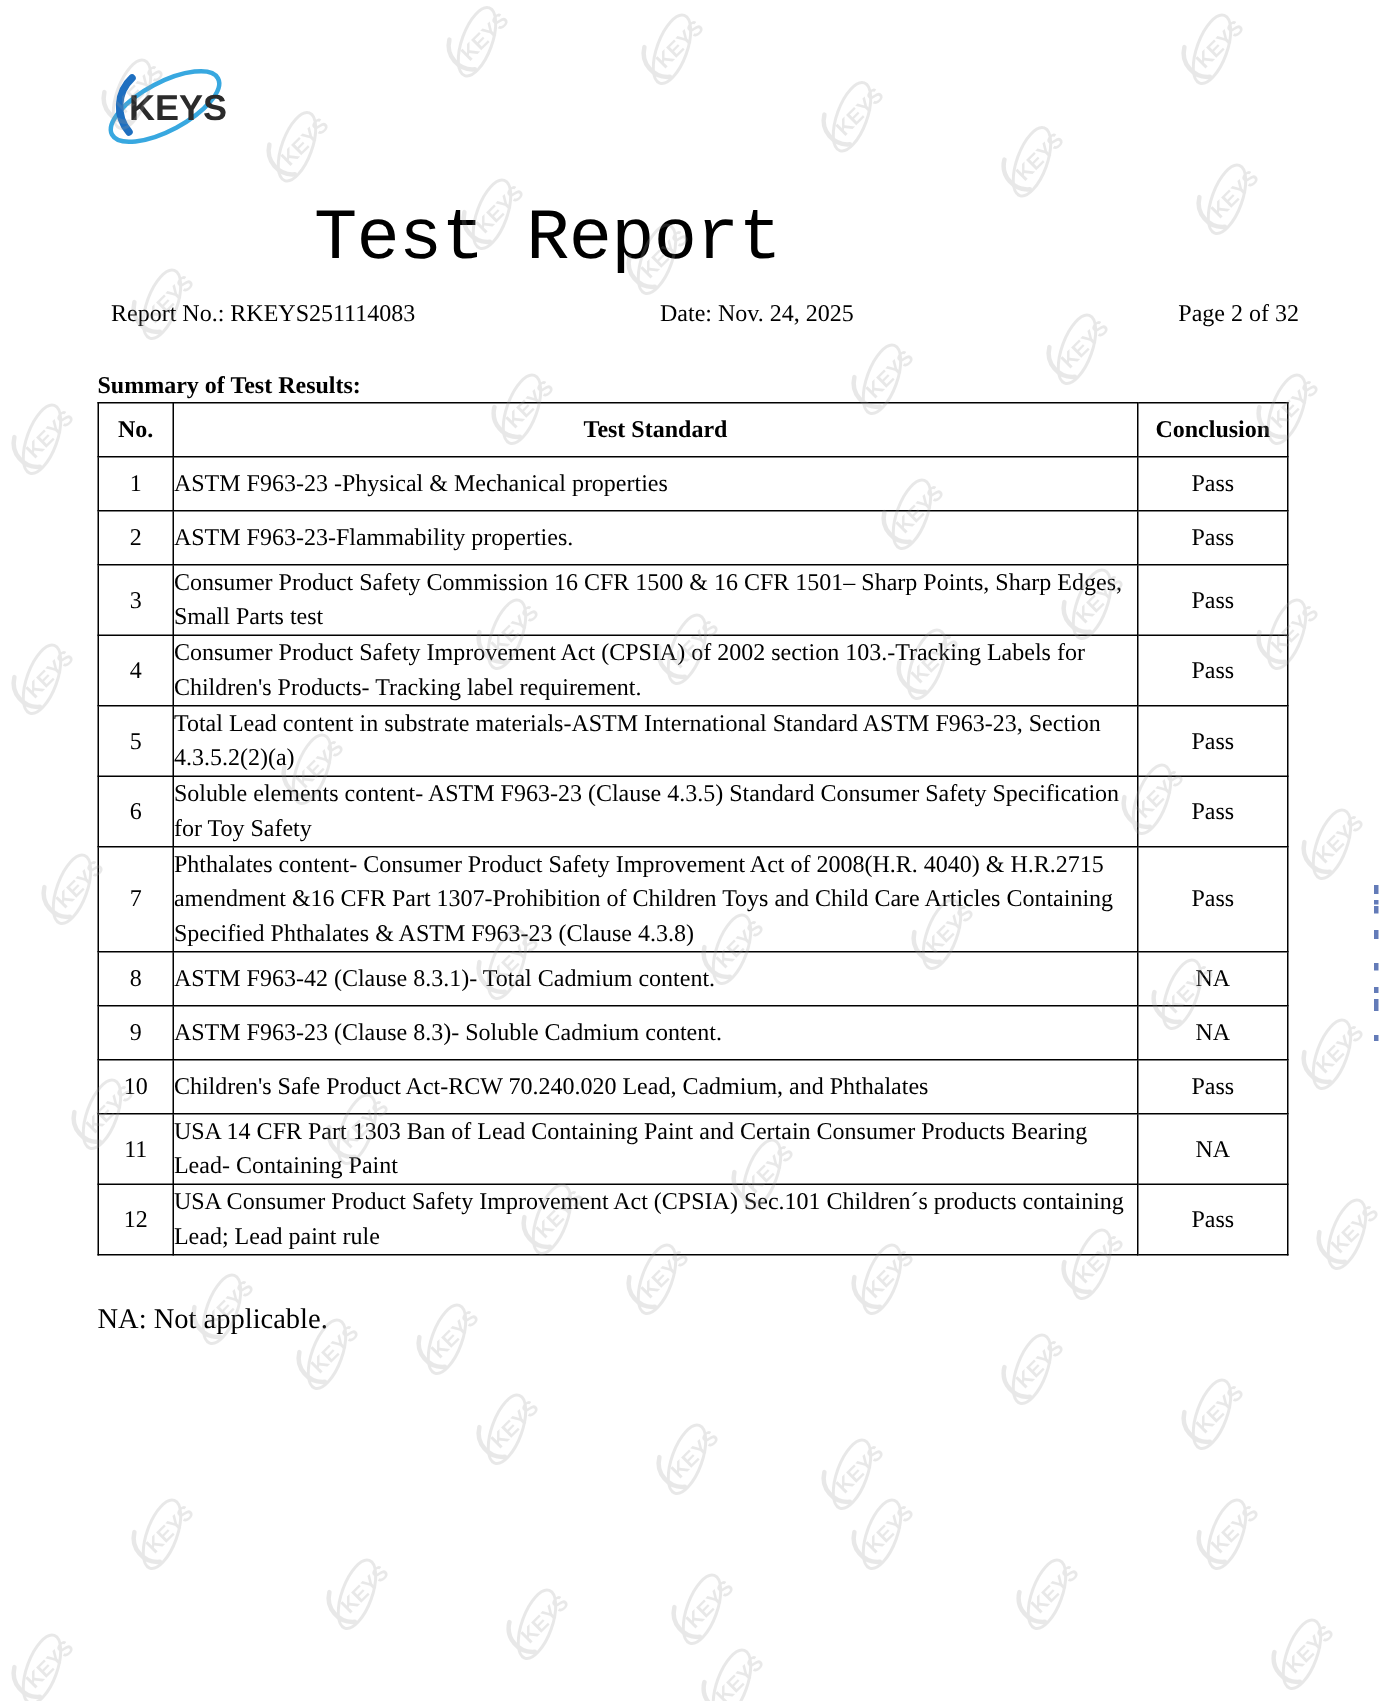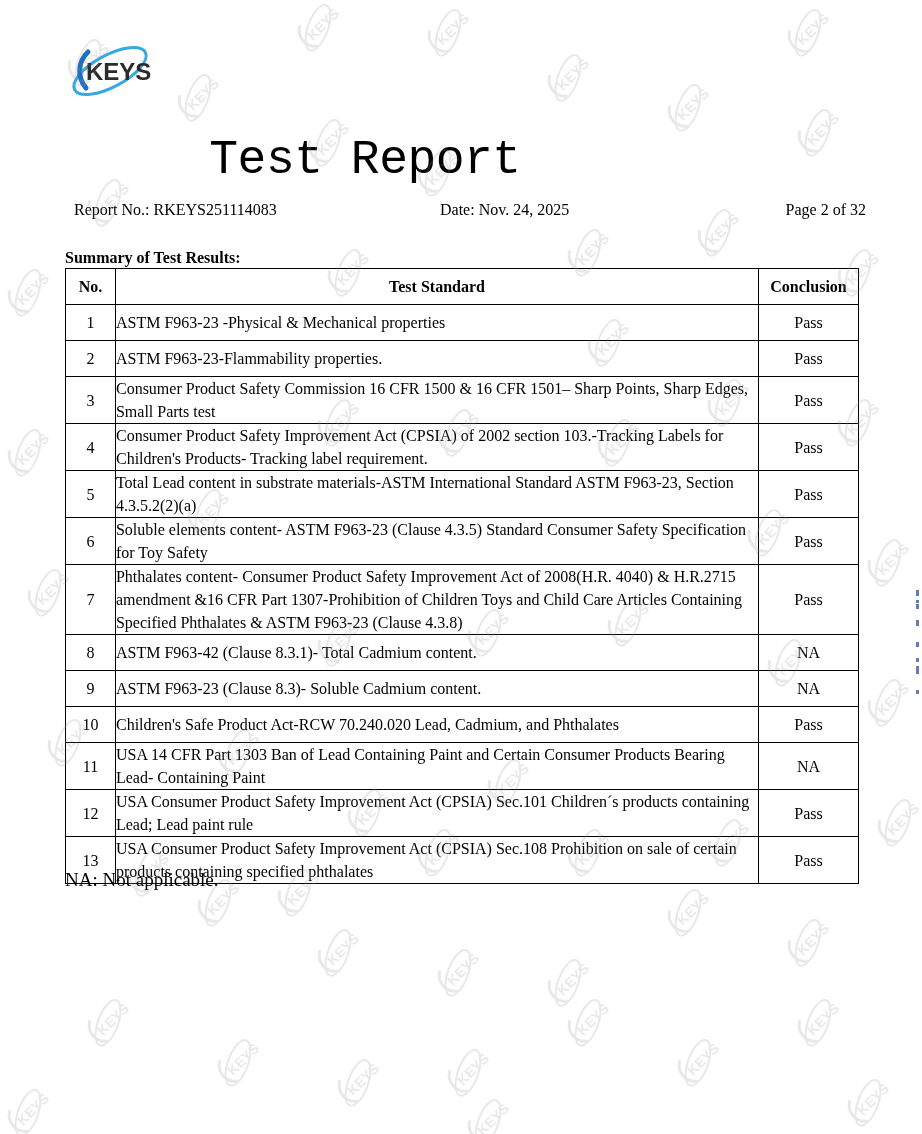--- a/index.html
+++ b/index.html
@@ -501,25 +501,20 @@
     <tr class="h2">
       <td class="no">11</td>
       <td class="std">USA 14 CFR Part 1303 Ban of Lead Containing Paint and Certain Consumer Products Bearing Lead- Containing Paint</td>
       <td class="con">NA</td>
     </tr>
     <tr class="h2">
       <td class="no">12</td>
       <td class="std">USA Consumer Product Safety Improvement Act (CPSIA) Sec.101 Children´s products containing Lead; Lead paint rule</td>
       <td class="con">Pass</td>
     </tr>
-    <tr class="h2">
-      <td class="no">13</td>
-      <td class="std">USA Consumer Product Safety Improvement Act (CPSIA) Sec.108 Prohibition on sale of certain products containing specified phthalates</td>
-      <td class="con">Pass</td>
-    </tr>
   </tbody>
 </table>
 
 <div class="footnote">NA: Not applicable.</div>
 
 <div class="stamp-fragment">
   <span style="top:0;height:6px"></span>
   <span style="top:10px;height:3px"></span>
   <span style="top:14px;height:5px"></span>
   <span style="top:30px;height:6px"></span>

